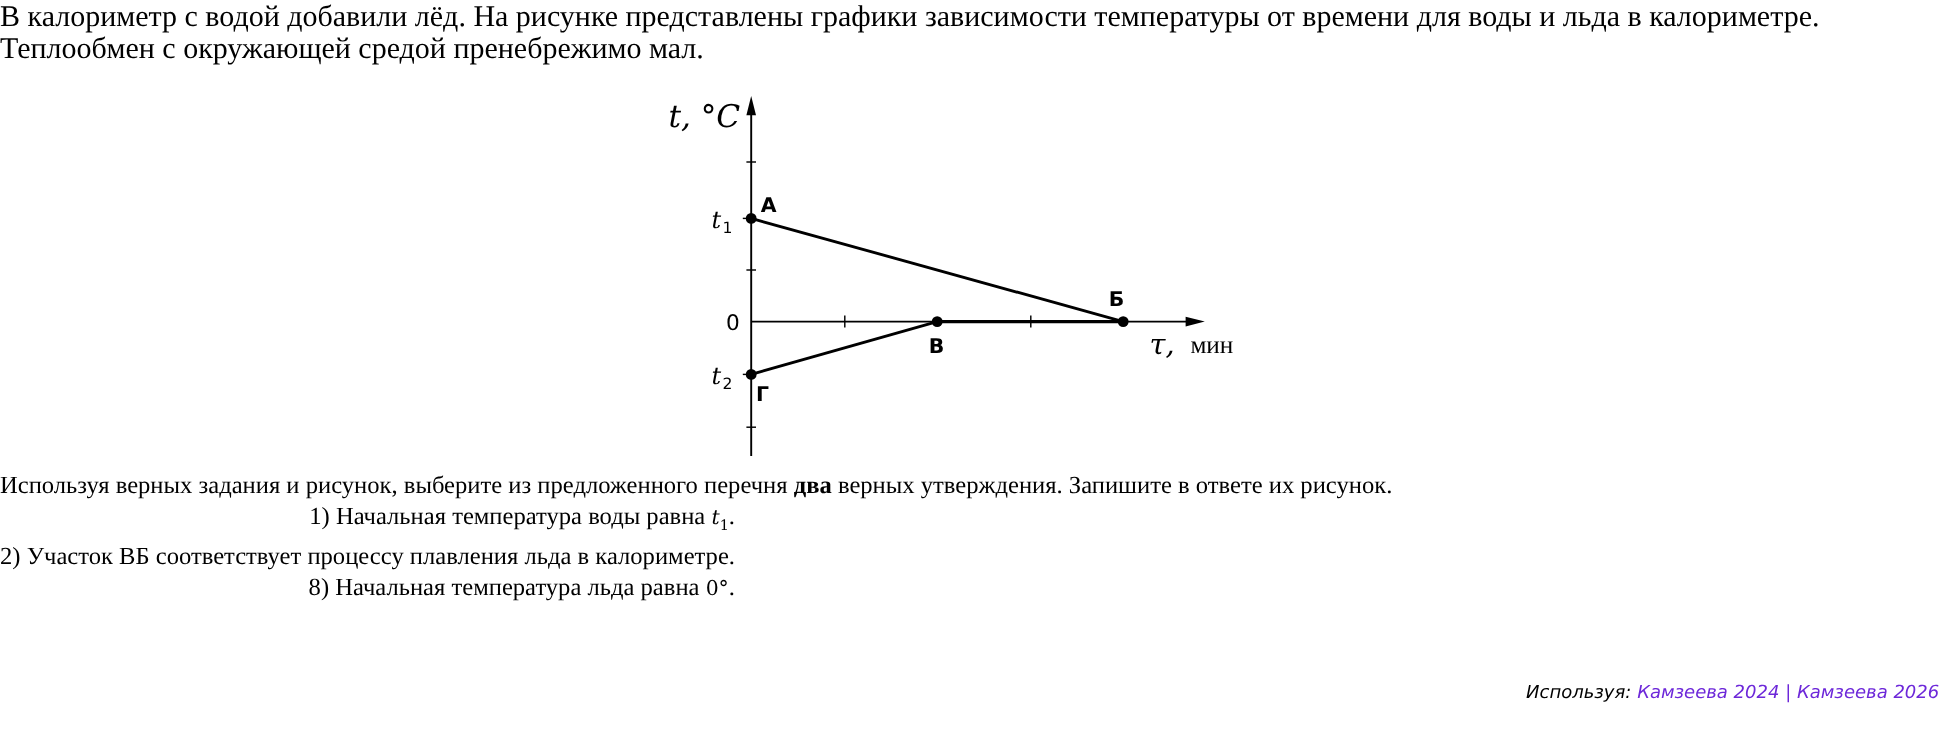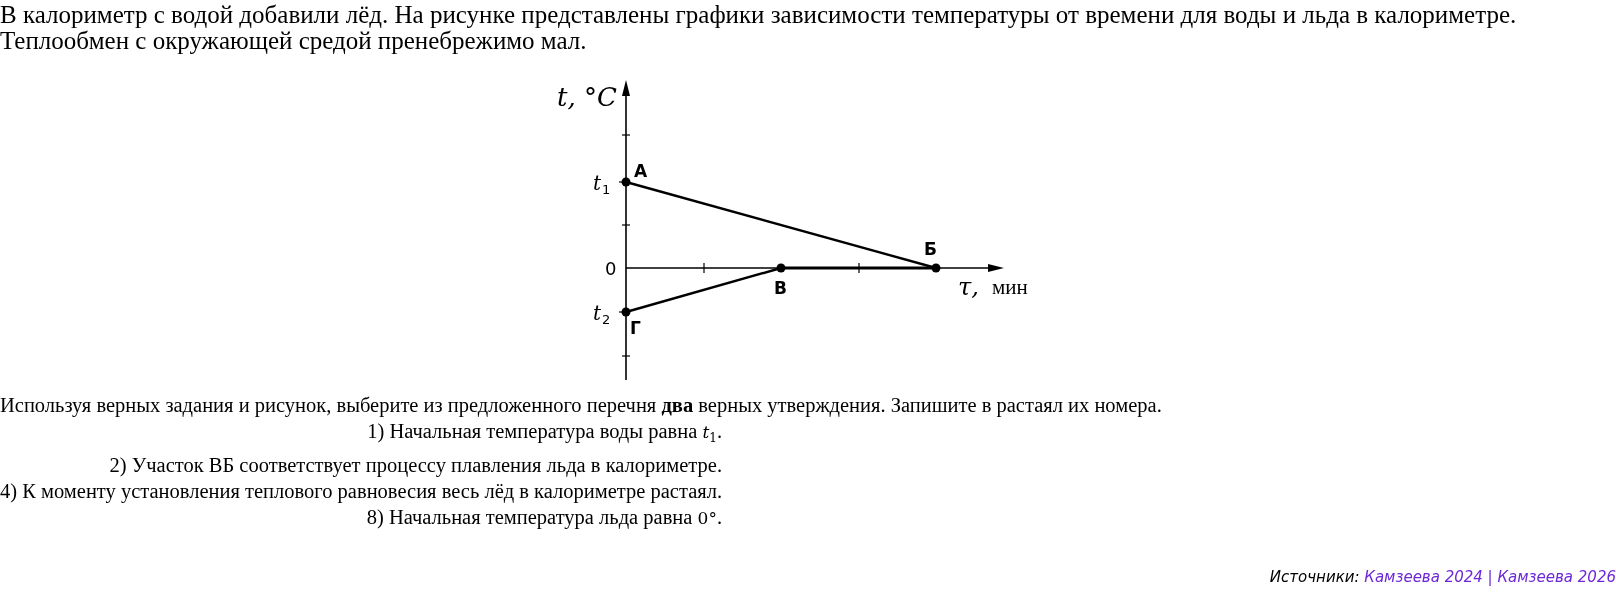--- a/index.html
+++ b/index.html
@@ -64,30 +64,29 @@
     <text x="590" y="324" font-family="DejaVu Sans, sans-serif" font-size="13">2</text>
 
     <text x="622" y="177" font-family="DejaVu Sans, sans-serif" font-weight="bold" font-size="17">А</text>
     <text x="912" y="255" font-family="DejaVu Sans, sans-serif" font-weight="bold" font-size="17">Б</text>
     <text x="762" y="294" font-family="DejaVu Sans, sans-serif" font-weight="bold" font-size="17">В</text>
     <text x="618" y="334" font-family="DejaVu Sans, sans-serif" font-weight="bold" font-size="17">Г</text>
   </svg>
 </div>
 
 <div class="prompt">
-  <span>Используя верных задания и рисунок, выберите из предложенного перечня </span><b>два</b><span> верных утверждения. Запишите в растаял их номера.</span>
+  <span>Используя верных задания и рисунок, выберите из предложенного перечня </span><b>два</b><span> верных утверждения. Запишите в ответе их рисунок.</span>
 </div>
 
 <div class="options">
   <div>
     <span>1) Начальная температура воды равна </span><span class="math"><span>t</span><sub>1</sub></span><span>.</span>
   </div>
   <div>2) Участок ВБ соответствует процессу плавления льда в калориметре.</div>
-  <div>4) К моменту установления теплового равновесия весь лёд в калориметре растаял.</div>
   <div>
     <span>8) Начальная температура льда равна </span><span class="math" style="font-style:normal;">0°</span><span>.</span>
   </div>
 </div>
 
 <div class="sources">
-  <span>Источники:</span>
+  <span>Используя:</span>
   <span class="src-links">Камзеева 2024 | Камзеева 2026</span>
 </div>
 
 </body></html>

